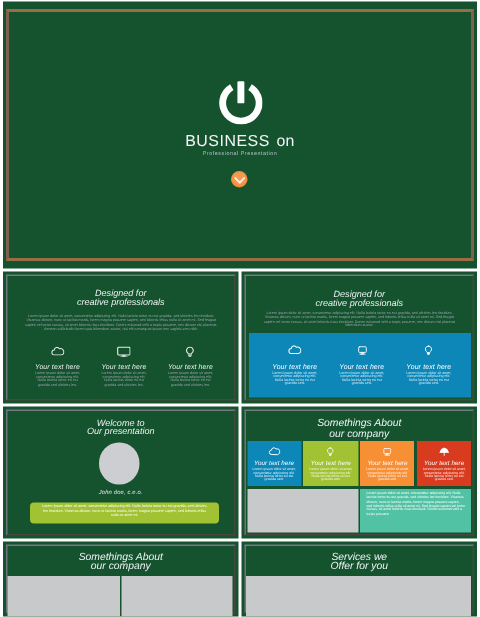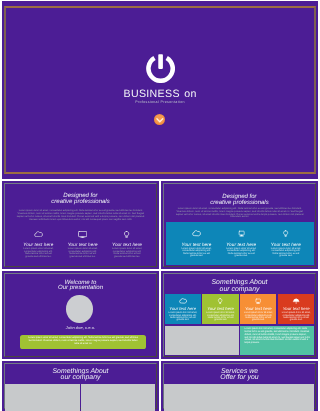--- a/index.html
+++ b/index.html
@@ -1,20 +1,20 @@
 <!DOCTYPE html>
 <html><head>
 <meta charset="utf-8">
 <style>
   html,body{margin:0;padding:0;background:#fff;}
   body{width:320px;height:411px;font-family:"Liberation Sans",sans-serif;overflow:hidden;
        -webkit-font-smoothing:antialiased;text-rendering:geometricPrecision;}
   *{-webkit-font-smoothing:antialiased;}
   .page{position:relative;width:320px;height:411px;background:#ffffff;}
-  .slide{position:absolute;background:#4c1d95;overflow:hidden;box-sizing:border-box;padding-left:17px;}
+  .slide{position:absolute;background:#14532d;overflow:hidden;box-sizing:border-box;padding-left:17px;}
 
   
   #s1{left:2px;top:1px;width:316px;height:178px;}
   #s2{left:2px;top:181px;width:157px;height:88px;}
   #s3{left:161px;top:181px;width:157px;height:88px;}
   #s4{left:2px;top:271px;width:157px;height:88px;}
   #s5{left:161px;top:271px;width:157px;height:88px;}
   #s6{left:2px;top:361px;width:157px;height:50px;}
   #s7{left:161px;top:361px;width:157px;height:50px;}
 

